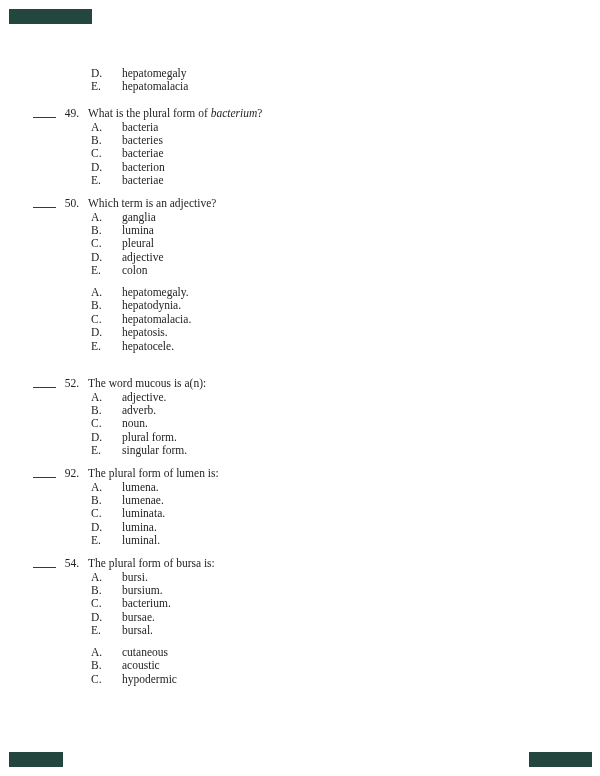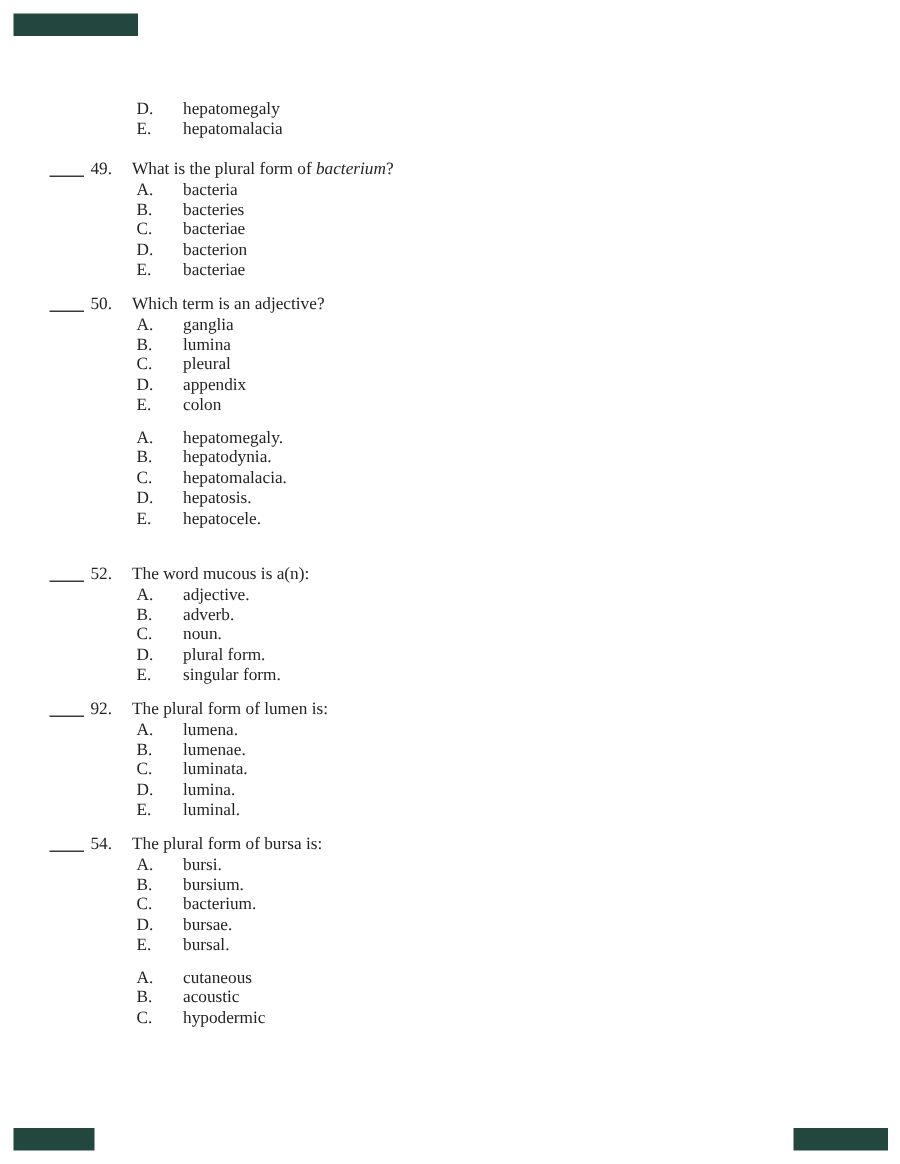--- a/index.html
+++ b/index.html
@@ -42,21 +42,21 @@
     left: 33px;
     top: 1px;
     width: 23px;
     height: 10px;
     border-bottom: 1.2px solid #3a3a3a;
   }
   .qnum {
     position: absolute;
     left: 56px;
     width: 23px;
-    text-align: center;
+    text-align: right;
   }
   .qtext {
     position: absolute;
     left: 88px;
   }
   .opt-letter {
     position: absolute;
     left: 91px;
   }
   .opt-text {
@@ -127,21 +127,21 @@
     <div class="row">
         <span class="opt-letter">B.</span>
         <span class="opt-text">lumina</span>
       </div>
     <div class="row">
         <span class="opt-letter">C.</span>
         <span class="opt-text">pleural</span>
       </div>
     <div class="row">
         <span class="opt-letter">D.</span>
-        <span class="opt-text">appendix</span>
+        <span class="opt-text">adjective</span>
       </div>
     <div class="row">
         <span class="opt-letter">E.</span>
         <span class="opt-text">colon</span>
       </div>
   </div>
 
   <div class="qblock" style="top:286px">
     <div class="row">
         <span class="opt-letter">A.</span>

